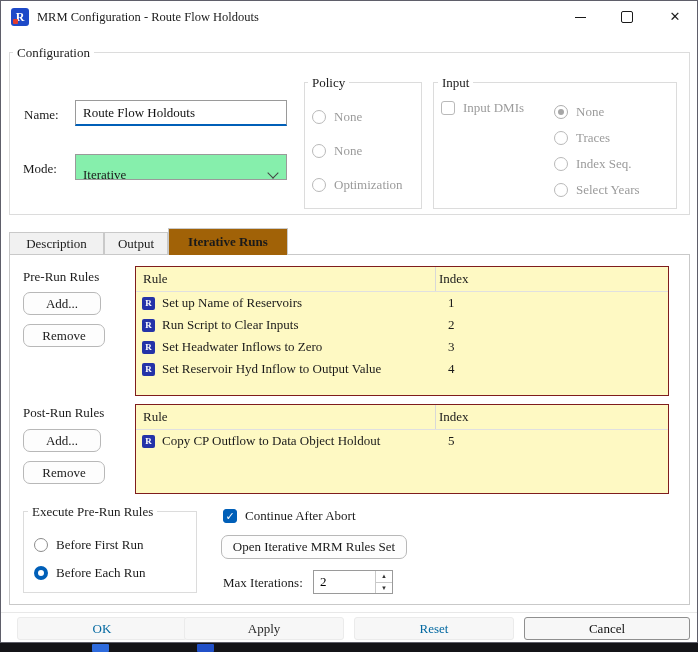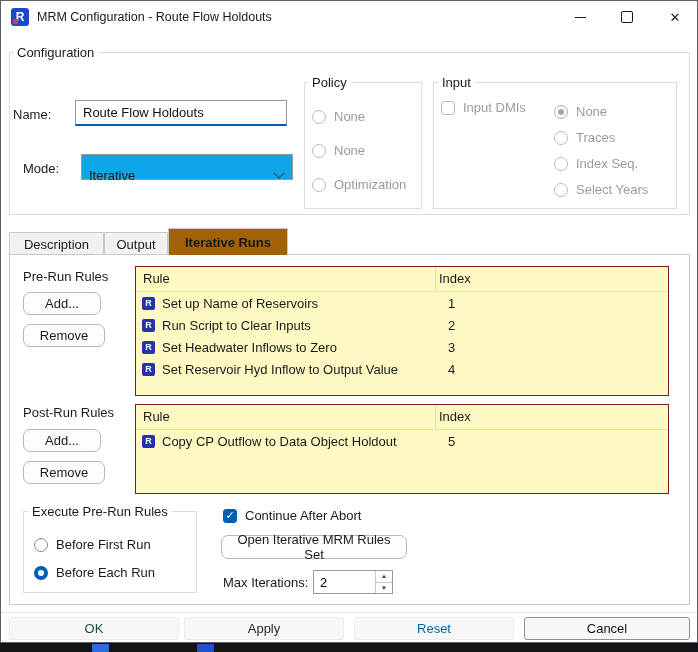--- a/index.html
+++ b/index.html
@@ -1,37 +1,37 @@
 <!DOCTYPE html>
 <html><head>
 <meta charset="utf-8">
 <style>
   html,body{margin:0;padding:0}
-  .screen{position:relative;width:698px;height:652px;background:#141418;font-family:Liberation Sans, sans-serif;font-size:13px;color:#1a1a1a;overflow:hidden}
+  .screen{position:relative;width:698px;height:652px;background:#141418;font-family:Liberation Serif, serif;font-size:13px;color:#1a1a1a;overflow:hidden}
   .window{position:absolute;left:0;top:0;width:698px;height:643px;background:#fff;border:1px solid #5f5f6a;box-sizing:border-box;overflow:hidden}
 
   
   .titlebar{position:absolute;left:0;top:0;width:100%;height:32px;background:#fff}
   .app-icon{position:absolute;left:10px;top:7px;width:18px;height:18px;border-radius:3px;background:#1d49c8;display:flex;align-items:center;justify-content:center}
   .app-icon::before{content:"R";color:#fff;font-weight:bold;font-size:12px}
   .app-icon::after{content:"";position:absolute;left:2px;bottom:2px;width:5px;height:5px;background:#e03c2f;border-radius:1px}
   .title{position:absolute;left:36px;top:9px;font-size:12.5px;white-space:nowrap}
   .win-btn{position:absolute;top:0;height:32px;width:46px;display:flex;align-items:center;justify-content:center}
   .win-min{left:556px}.win-max{left:603px}.win-close{left:651px}
   .glyph-min{width:11px;border-top:1.3px solid #1a1a1a;display:inline-block}
   .glyph-max{width:10px;height:10px;border:1.3px solid #1a1a1a;border-radius:2px;display:inline-block}
   .glyph-close::before{content:"✕";font-size:13px}
 
   
   .groupbox{position:absolute;border:1px solid #dcdcdc;box-sizing:border-box}
   .grouplabel{position:absolute;background:#fff;padding:0 4px;white-space:nowrap}
 
   .field-label{position:absolute;white-space:nowrap}
   .text-input{position:absolute;left:74px;top:99px;width:212px;height:26px;box-sizing:border-box;border:1px solid #9a9a9a;border-bottom:2px solid #005fb8;padding:0 7px;font:inherit;color:#111;background:#fff;outline:none}
-  .select{position:absolute;left:80px;top:153px;width:212px;height:26px;box-sizing:border-box;border:1px solid #9a9a9a;background:#0ea5e9;display:flex;align-items:center;justify-content:space-between;padding:16px 9px 0 7px;cursor:default}
+  .select{position:absolute;left:74px;top:153px;width:212px;height:26px;box-sizing:border-box;border:1px solid #9a9a9a;background:#86efac;display:flex;align-items:center;justify-content:space-between;padding:16px 9px 0 7px;cursor:default}
   .chevron{width:7px;height:7px;border-right:1.4px solid #444;border-bottom:1.4px solid #444;transform:rotate(45deg);margin-top:-4px}
 
   .radio-row,.check-row{position:absolute;display:flex;align-items:center;gap:8px;white-space:nowrap}
   .radio{width:14px;height:14px;border-radius:50%;box-sizing:border-box;border:1px solid #8c8c8c;background:#fff;flex:none;position:relative}
   .radio.disabled{border-color:#b9b9b9}
   .radio.sel-disabled{border-color:#adadad}
   .radio.sel-disabled::after{content:"";position:absolute;left:3px;top:3px;width:6px;height:6px;border-radius:50%;background:#a6a6a6}
   .radio.sel-accent{border:4.5px solid #005fb8}
   .checkbox{width:14px;height:14px;box-sizing:border-box;border:1px solid #b9b9b9;border-radius:3px;background:#fff;flex:none}
   .checkbox.checked{background:#005fb8;border-color:#005fb8;display:flex;align-items:center;justify-content:center}
@@ -59,21 +59,21 @@
   .spinbox{position:absolute;left:312px;top:569px;width:80px;height:24px;border:1px solid #9a9a9a;box-sizing:border-box;background:#fff;display:flex;z-index:4}
   .spin-value{flex:1;border:none;outline:none;font:inherit;padding-left:6px;min-width:0}
   .spin-btns{width:16px;border-left:1px solid #c9c9c9;display:flex;flex-direction:column}
   .spin-up,.spin-down{flex:1;display:flex;align-items:center;justify-content:center;font-size:6px;color:#333;cursor:default}
   .spin-down{border-top:1px solid #c9c9c9}
   .spin-up::before{content:"▲"}
   .spin-down::before{content:"▼"}
 
   .footer-sep{position:absolute;left:0;top:611px;width:100%;height:1px;background:#e8e8e8}
   .fbtn{position:absolute;top:616px;height:23px;border-radius:3px;box-sizing:border-box;display:flex;align-items:center;justify-content:center;background:#f7f7f7;border:1px solid #ebebeb;font:inherit;cursor:default}
-  .fbtn.ok{left:8px;width:170px;color:#14532d}
+  .fbtn.ok{left:16px;width:170px;color:#0369a1}
   .fbtn.apply{left:183px;width:160px;color:#2a2a2a}
   .fbtn.reset{left:353px;width:160px;color:#0369a1}
   .fbtn.cancel{left:523px;width:166px;color:#111;border:1px solid #8f8f8f}
 
   .taskbar{position:absolute;left:0;top:643px;width:698px;height:9px;background:#141418}
   .tb-icon{position:absolute;top:1px;width:17px;height:8px;border-radius:1px}
   .tb-icon.a{left:92px;background:#2e6bdd}
   .tb-icon.b{left:197px;background:#2150c8}
 </style>
 </head>
@@ -92,21 +92,21 @@
           <span class="glyph-max"></span>
         </div>
       <div class="win-btn win-close">
           <span class="glyph-close"></span>
         </div>
     </div>
 
     <div class="groupbox" style="left:8px;top:51px;width:681px;height:163px"></div>
     <span class="grouplabel" style="left:12px;top:44px">Configuration</span>
 
-    <span class="field-label" style="left:12px;top:106px">Name:</span>
+    <span class="field-label" style="left:23px;top:106px">Name:</span>
     <input class="text-input" type="text" value="Route Flow Holdouts" style="">
 
     <span class="field-label" style="left:22px;top:160px">Mode:</span>
     <div class="select">
       <span>Iterative</span>
       <span class="chevron"></span>
     </div>
 
     <div class="groupbox" style="left:303px;top:81px;width:118px;height:127px"></div>
     <span class="grouplabel" style="left:307px;top:74px">Policy</span>

